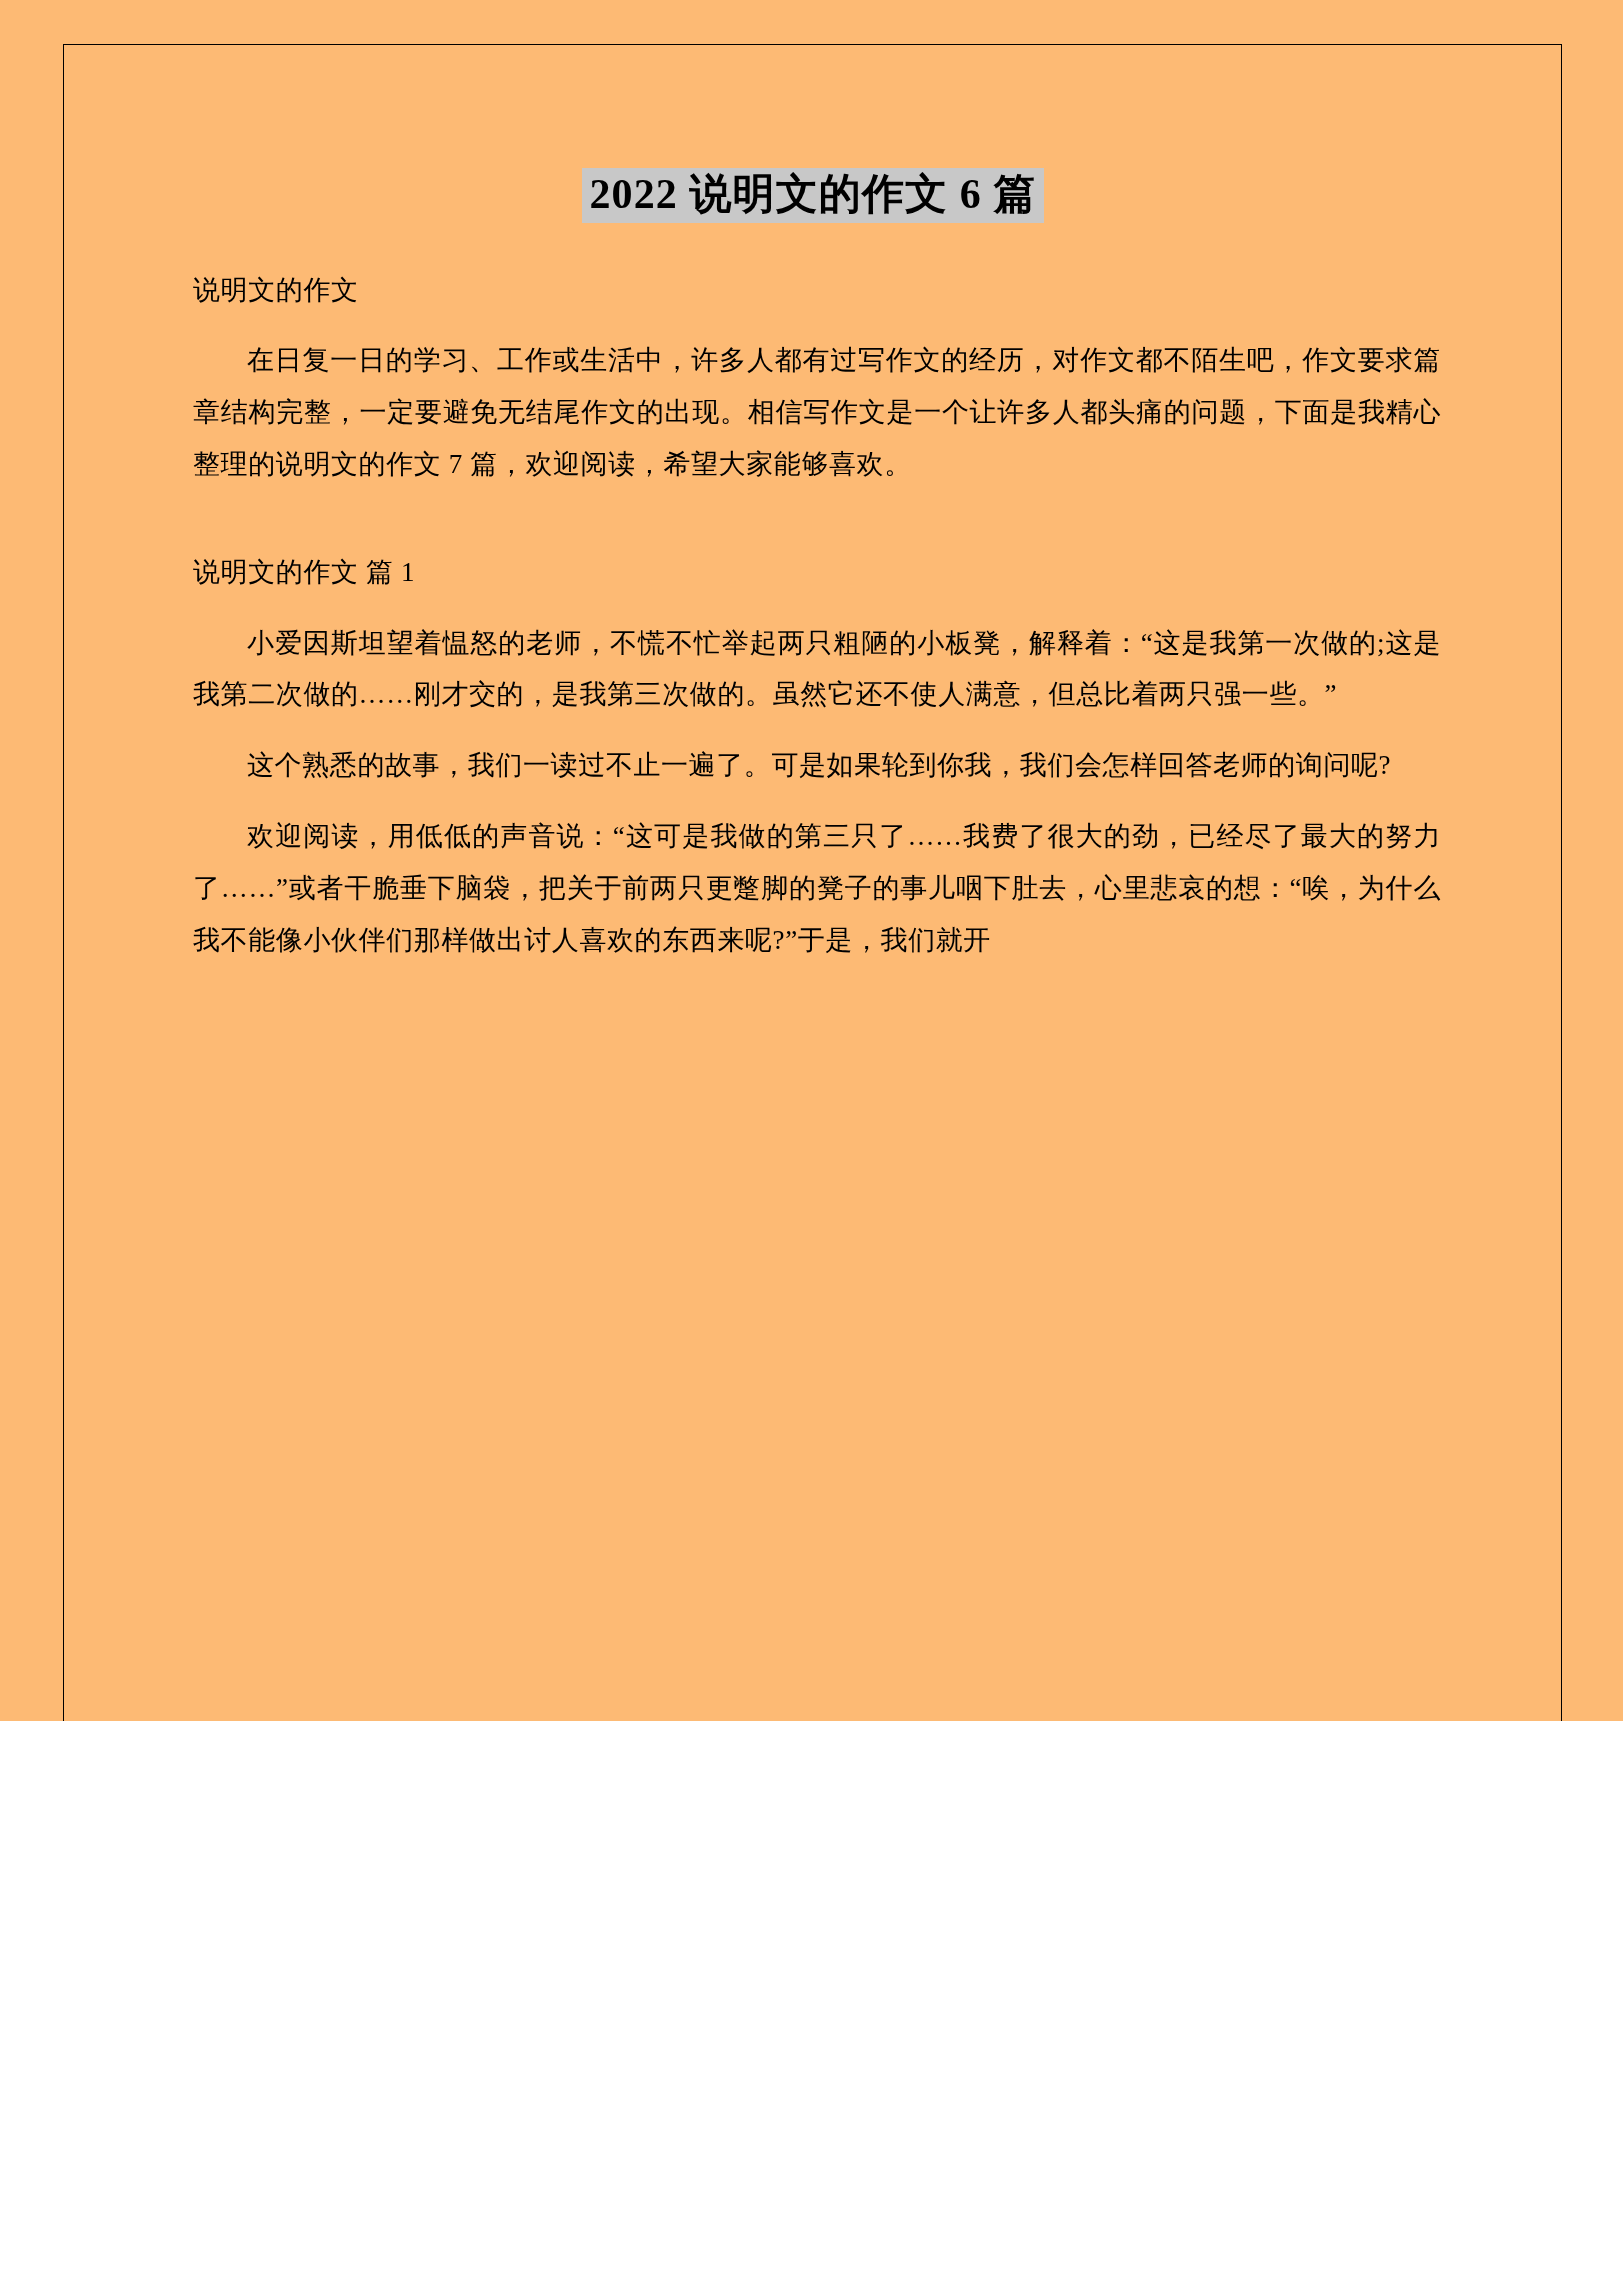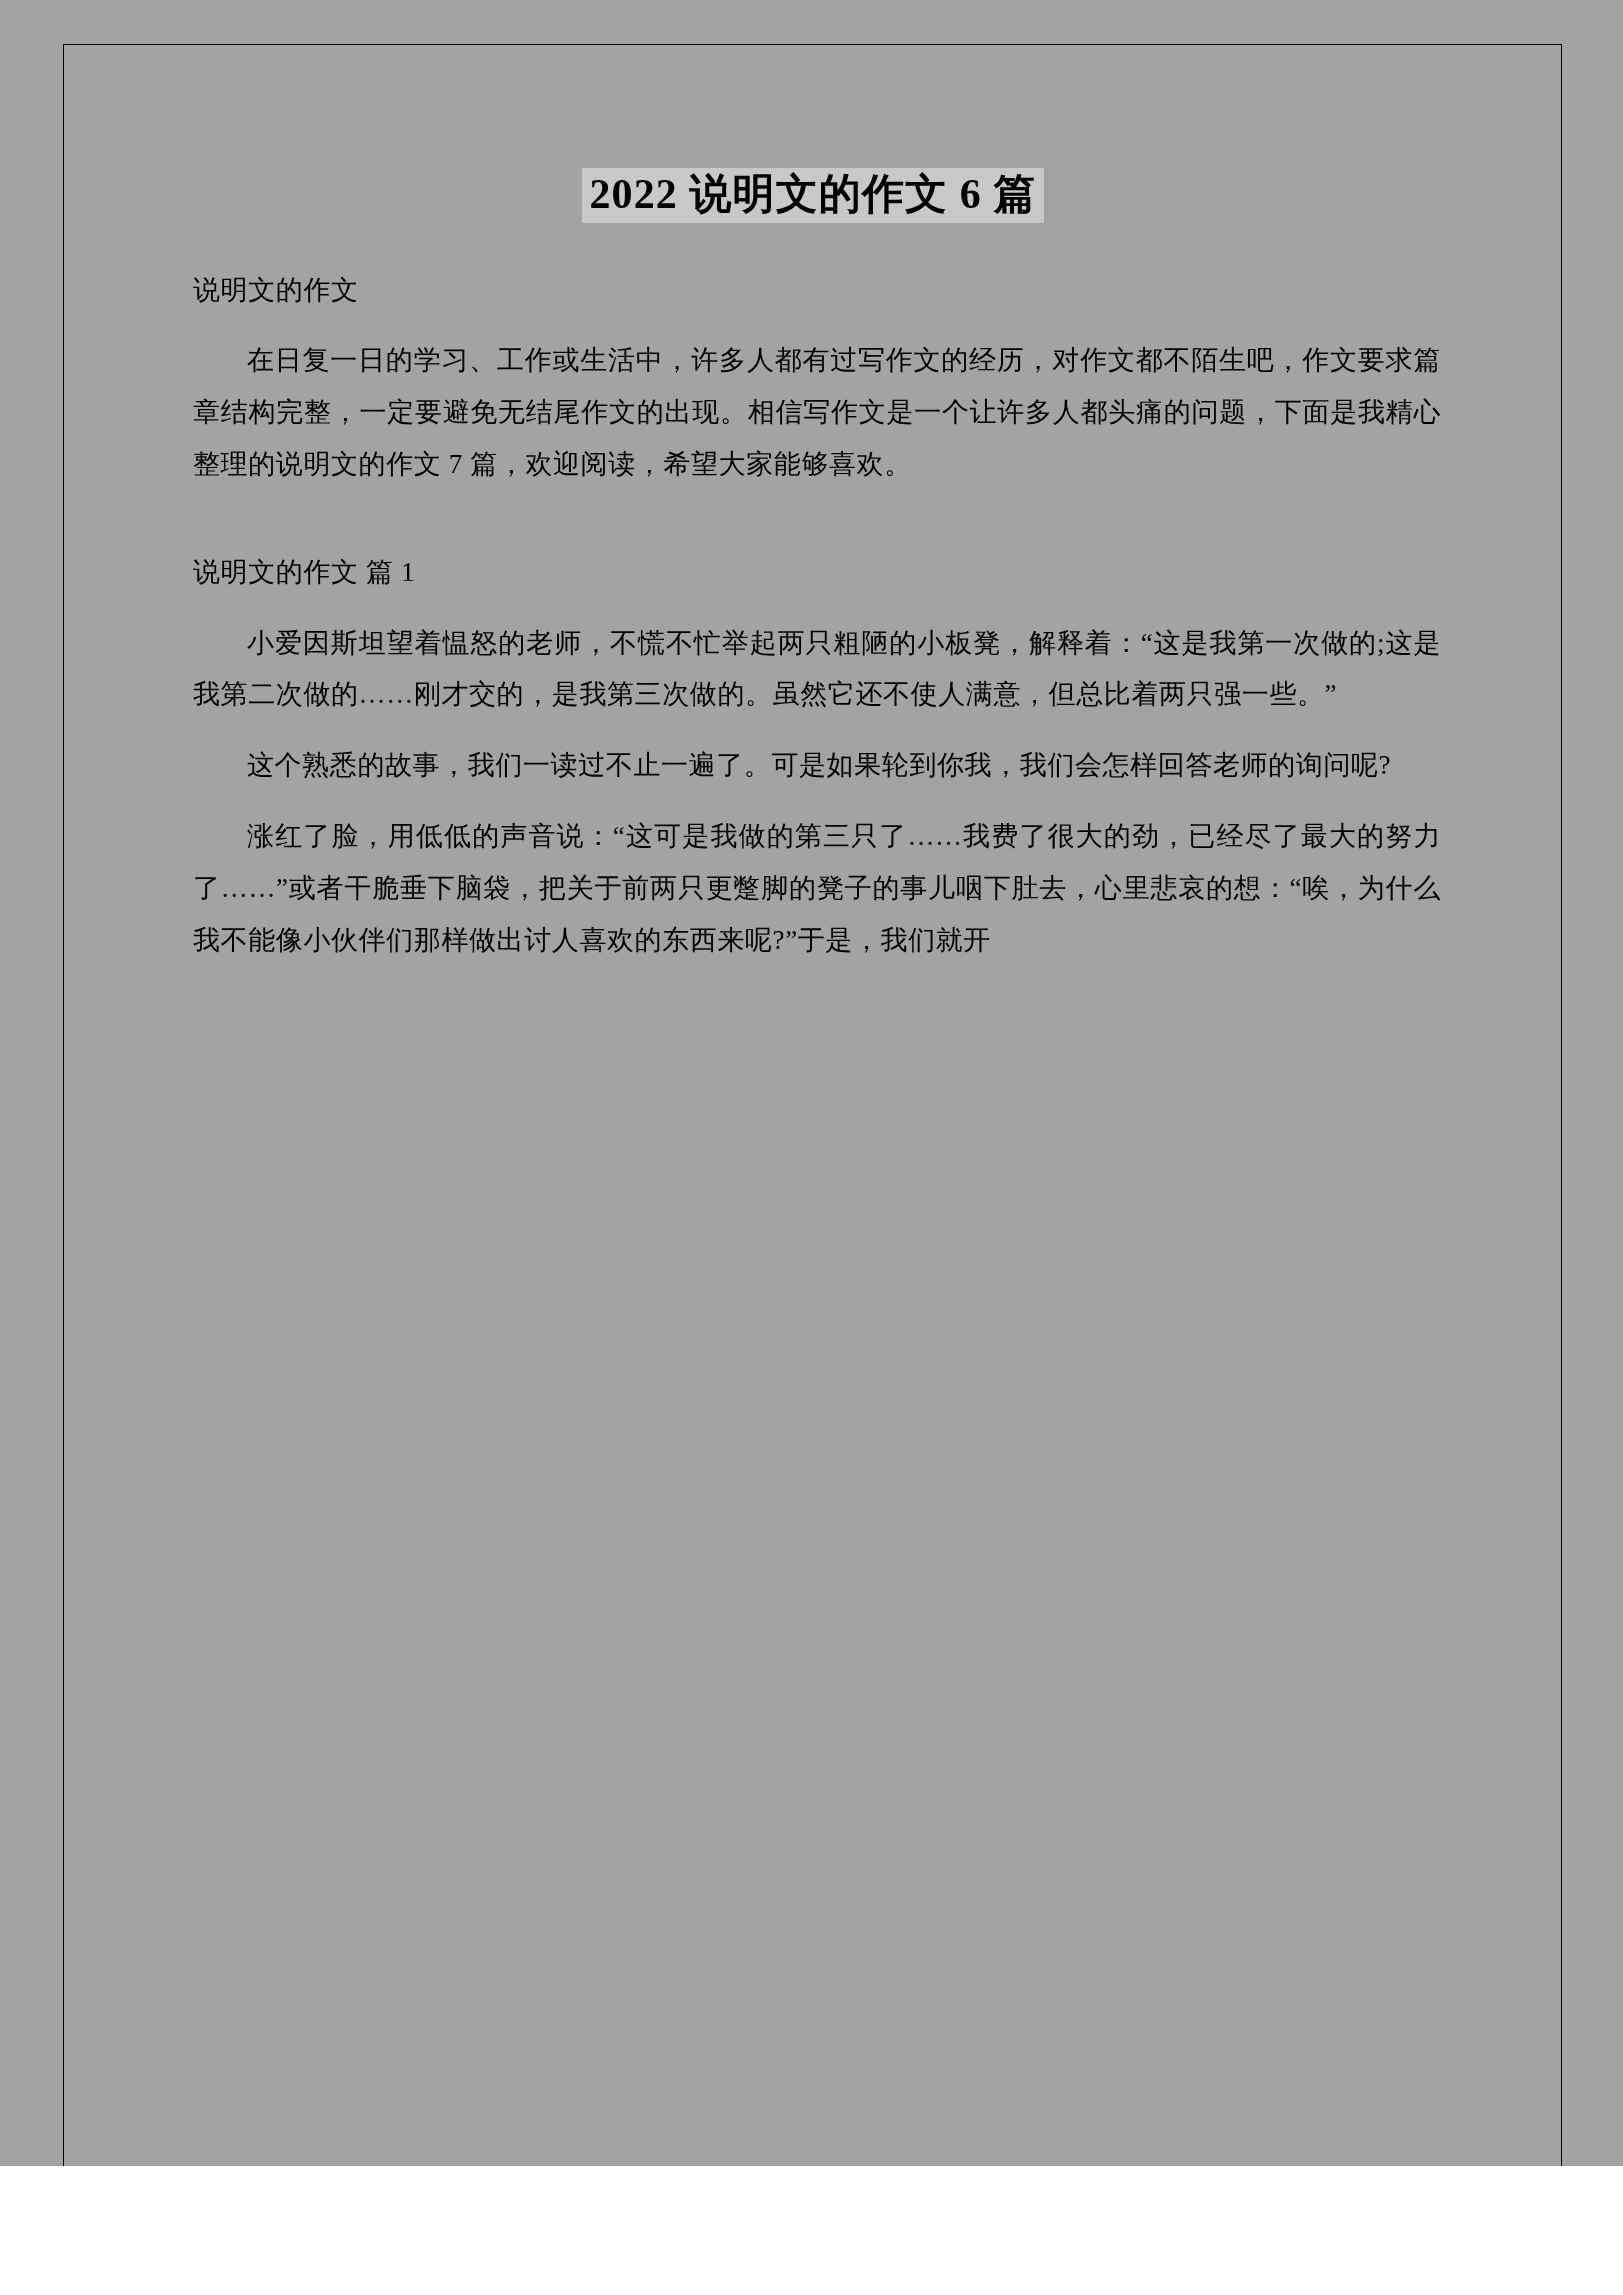--- a/index.html
+++ b/index.html
@@ -6,22 +6,22 @@
     margin: 0;
     padding: 0;
     background: #ffffff;
   }
   body {
     font-family: "Liberation Serif", "DejaVu Serif", serif;
   }
   .page {
     position: relative;
     width: 1623px;
-    height: 2166px;
-    background: #a3a3a3;
+    height: 1721px;
+    background: #fdba74;
     box-sizing: border-box;
   }
   .page-border {
     position: absolute;
     left: 63px;
     top: 44px;
     width: 1499px;
     height: 2198px;
     border: 1.7px solid #000000;
     box-sizing: border-box;
@@ -85,17 +85,17 @@
     <p>说明文的作文</p>
 
     <p class="indent spaced-after">在日复一日的学习、工作或生活中，许多人都有过写作文的经历，对作文都不陌生吧，作文要求篇章结构完整，一定要避免无结尾作文的出现。相信写作文是一个让许多人都头痛的问题，下面是我精心整理的说明文的作文 7 篇，欢迎阅读，希望大家能够喜欢。</p>
 
     <p>说明文的作文 篇 1</p>
 
     <p class="indent">小爱因斯坦望着愠怒的老师，不慌不忙举起两只粗陋的小板凳，解释着：“这是我第一次做的;这是我第二次做的……刚才交的，是我第三次做的。虽然它还不使人满意，但总比着两只强一些。”</p>
 
     <p class="indent">这个熟悉的故事，我们一读过不止一遍了。可是如果轮到你我，我们会怎样回答老师的询问呢?</p>
 
-    <p class="indent">涨红了脸，用低低的声音说：“这可是我做的第三只了……我费了很大的劲，已经尽了最大的努力了……”或者干脆垂下脑袋，把关于前两只更蹩脚的凳子的事儿咽下肚去，心里悲哀的想：“唉，为什么我不能像小伙伴们那样做出讨人喜欢的东西来呢?”于是，我们就开</p>
+    <p class="indent">欢迎阅读，用低低的声音说：“这可是我做的第三只了……我费了很大的劲，已经尽了最大的努力了……”或者干脆垂下脑袋，把关于前两只更蹩脚的凳子的事儿咽下肚去，心里悲哀的想：“唉，为什么我不能像小伙伴们那样做出讨人喜欢的东西来呢?”于是，我们就开</p>
   </div>
 
 </div>
 
 
 </body></html>

